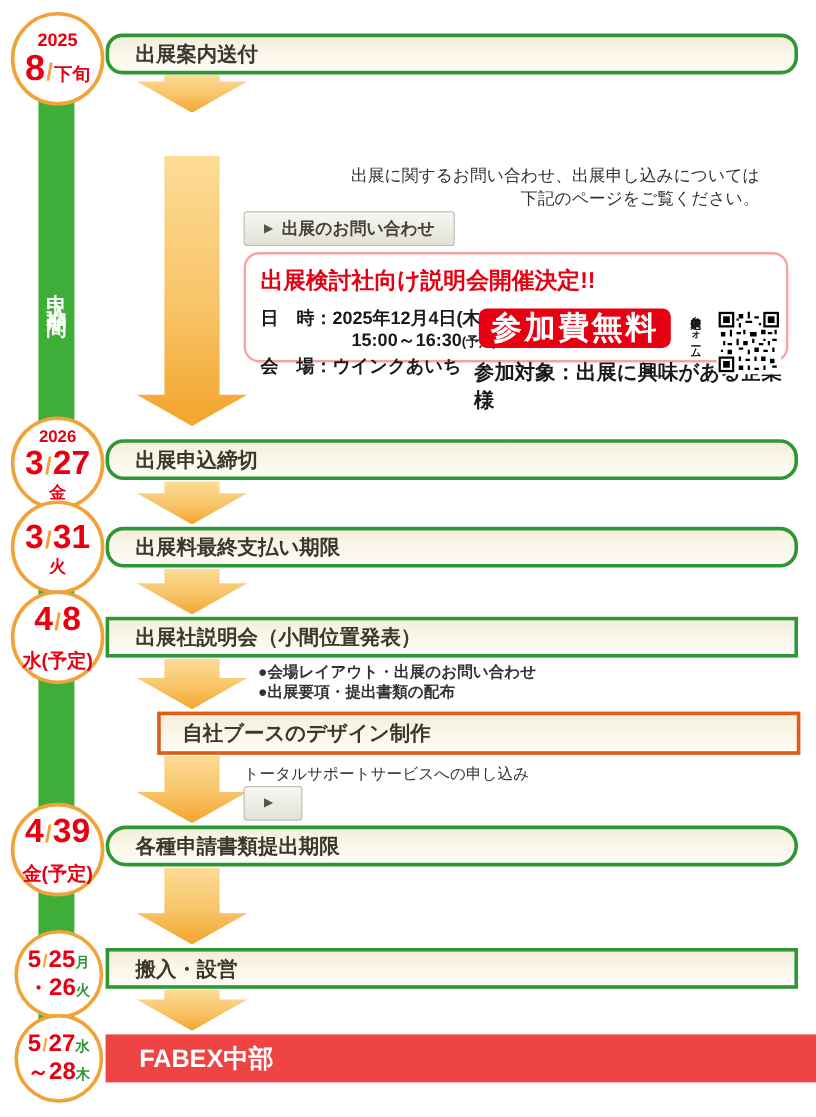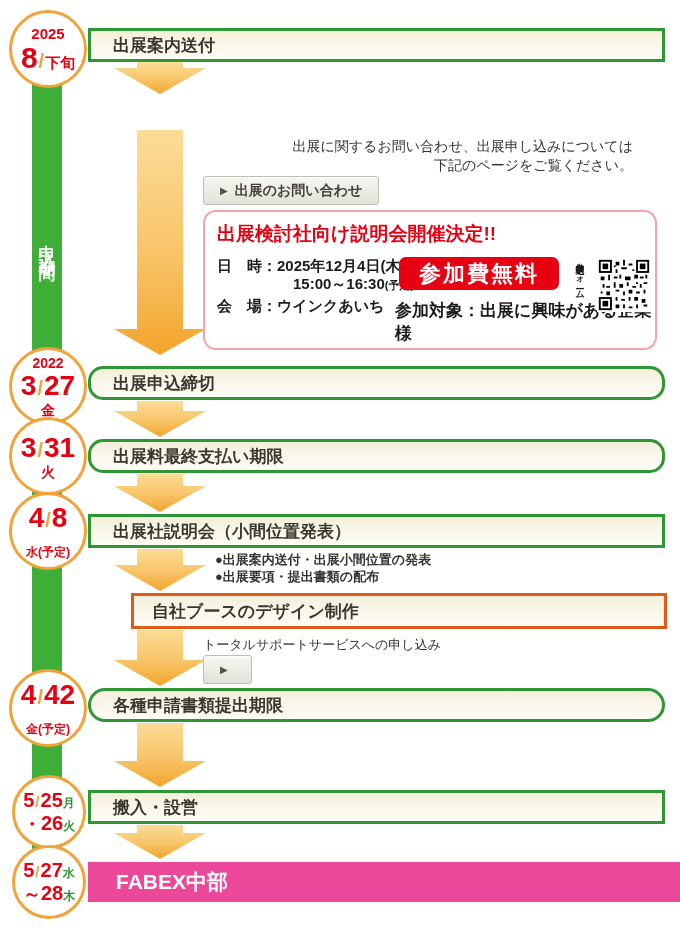--- a/index.html
+++ b/index.html
@@ -17,61 +17,61 @@
   
   .badge { position:absolute; background:#fff; border:3px solid #f0a339; border-radius:50%;
     display:flex; flex-direction:column; align-items:center; justify-content:center;
     color:#e60012; font-weight:bold; z-index:5; line-height:1; text-align:center; }
   .badge .yr { font-size:15px; margin-bottom:2px; }
   .badge .main { font-size:28px; display:flex; align-items:baseline; }
   .badge .main .big8 { font-size:30px; }
   .badge .slash { color:#f0a339; font-size:20px; margin:0 1px; }
   .badge .rest { font-size:15px; }
   .badge .day { font-size:14px; margin-top:3px; }
-  .badge .day-small { font-size:12px; margin-top:14px; }
+  .badge .day-small { font-size:16px; margin-top:14px; }
   .badge .dline { font-size:20px; display:flex; align-items:baseline; line-height:1.15; }
   .badge .dline .slash { font-size:15px; }
   .badge .sub { font-size:12px; color:#2e9634; }
   .badge .pre { font-size:18px; }
 
   
   .box { position:absolute; display:flex; align-items:center; z-index:3;
     background:linear-gradient(180deg,#f4efda 0%,#f9f6e9 45%,#fdfcf5 100%);
     border:3px solid #2e9634; }
   .box .lbl { font-size:17px; font-weight:bold; color:#3a372c; }
   .box.green { left:88px; width:577px; height:34px; padding-left:22px; }
   .box.orange { left:131px; width:536px; height:34px; padding-left:18px; border-color:#e05a18; }
-  .box.teal { left:88px; width:592px; height:40px; padding-left:28px; border:none; background:#ec4899; }
+  .box.teal { left:88px; width:592px; height:40px; padding-left:28px; border:none; background:#ef4444; }
   .box.teal .lbl { color:#fff; font-size:21px; }
 
   
   .arrow { position:absolute; left:114px; width:92px; z-index:1;
     background:linear-gradient(180deg,#fcdc96 0%,#f8c468 55%,#f3a42c 100%);
     clip-path:polygon(25% 0,75% 0,75% calc(100% - 26px),100% calc(100% - 26px),50% 100%,0% calc(100% - 26px),25% calc(100% - 26px)); }
 
   
   .para { position:absolute; left:203px; top:137px; width:430px; font-size:14px; color:#333;
     line-height:19px; white-space:pre-line; z-index:2;text-align:right; }
   .btn { position:absolute; display:inline-flex; align-items:center; height:29px; padding:0 16px;
     background:linear-gradient(180deg,#f7f7f3,#e2e1d6); border:1px solid #bdbdb1; border-radius:3px;
     box-shadow:inset 0 1px 0 #fff; font-size:14px; font-weight:bold; color:#44413a; cursor:pointer; z-index:4; }
   .btn .tri { font-size:10px; color:#55524a; margin-right:7px; }
 
   
-  .seminar { position:absolute; left:203px; top:210px; width:454px; height:140px; background:#fff;
+  .seminar { position:absolute; left:203px; top:210px; width:454px; height:92px; background:#fff;
     border:2px solid #f5a3a3; border-radius:13px; z-index:4; }
   .seminar .ttl { position:absolute; left:12px; top:9px; font-size:19px; font-weight:bold; color:#e60012; }
   .sem-row { position:absolute; font-size:15px; font-weight:bold; color:#1a1a1a; line-height:1; }
   .sem-dt { left:12px; top:46px; }
   .sem-time { left:88px; top:64px; }
   .sem-note { font-size:11px; font-weight:bold; }
   .sem-venue { left:12px; top:86px; }
   .fee { position:absolute; left:194px; top:45px; width:160px; height:33px; background:#e60012;
     border-radius:7px; display:flex; align-items:center; justify-content:center;
-    color:#fff; font-weight:bold; font-size:22px; letter-spacing:2px; }
+    color:#fff; font-weight:bold; font-size:26px; letter-spacing:2px; }
   .target { position:absolute; left:190px; top:87px; font-size:17px; font-weight:bold; color:#1a1a1a; }
   .qr-label { position:absolute; left:368px; top:44px; height:60px; writing-mode:vertical-rl;
     font-size:9px; font-weight:bold; color:#1a1a1a; letter-spacing:1px; }
   .qr { position:absolute; left:392px; top:46px; width:54px; height:54px; }
 
   
   .bullets { position:absolute; left:215px; top:551px; font-size:13px; font-weight:bold; color:#333;
     line-height:17px; z-index:2; }
   .support-note { position:absolute; left:203px; top:636px; font-size:13px; color:#333; z-index:2; }
 </style>
@@ -85,21 +85,21 @@
 
   <div class="arrow" style="top:62px;height:32px;"></div>
   <div class="arrow" style="top:130px;height:225px;"></div>
   <div class="arrow" style="top:401px;height:36px;"></div>
   <div class="arrow" style="top:474px;height:38px;"></div>
   <div class="arrow" style="top:549px;height:42px;"></div>
   <div class="arrow" style="top:630px;height:56px;"></div>
   <div class="arrow" style="top:723px;height:64px;"></div>
   <div class="arrow" style="top:825px;height:34px;"></div>
 
-  <div class="box green" style="top:28px;">
+  <div class="box green" style="top:28px;border-radius:14px;">
     <span class="lbl">出展案内送付</span>
   </div>
   <div class="box green" style="top:366px;border-radius:15px;">
     <span class="lbl">出展申込締切</span>
   </div>
   <div class="box green" style="top:439px;border-radius:15px;">
     <span class="lbl">出展料最終支払い期限</span>
   </div>
   <div class="box green" style="top:514px;">
     <span class="lbl">出展社説明会（小間位置発表）</span>
@@ -143,40 +143,40 @@
           <rect x="23" y="3" width="3" height="3"></rect>
         <rect x="1" y="21" width="7" height="7"></rect>
           <rect x="2" y="22" width="5" height="5" fill="#fff"></rect>
           <rect x="3" y="23" width="3" height="3"></rect>
         <path d="M10 2h2v2h-2z M14 1h1v3h-1z M17 3h2v1h-2z M10 6h1v2h-1z M13 5h3v1h-3z M19 6h1v1h-1z M2 10h2v2h-2z M6 9h1v3h-1z M9 10h2v1h-2z M12 9h1v2h-1z M15 10h3v2h-3z M20 9h2v2h-2z M23 10h2v1h-2z M26 9h1v2h-1z M3 14h1v2h-1z M5 15h2v1h-2z M9 13h1v3h-1z M12 14h2v2h-2z M16 13h1v2h-1z M19 15h2v1h-2z M23 14h1v2h-1z M25 13h2v1h-2z M2 18h1v1h-1z M5 18h2v2h-2z M10 17h2v1h-2z M14 18h1v2h-1z M17 17h2v2h-2z M21 18h2v1h-2z M25 17h1v2h-1z M10 21h1v2h-1z M13 22h2v1h-2z M17 21h1v2h-1z M20 21h2v2h-2z M24 22h2v2h-2z M10 25h2v2h-2z M14 25h1v2h-1z M17 26h2v1h-2z M21 25h1v2h-1z M25 25h2v1h-2z M9 4h1v1h-1z M21 13h1v1h-1z"></path>
       </g>
     </svg>
   </div>
 
   <div class="bullets">
-    <div>●出展案内送付・出展小間位置の発表</div>
+    <div>●会場レイアウト・出展のお問い合わせ</div>
     <div>●出展要項・提出書類の配布</div>
   </div>
 
   <div class="support-note">トータルサポートサービスへの申し込み</div>
   <div class="btn" style="left:203px;top:655px;">
     <span class="tri">▶</span>
   </div>
 
   <div class="badge" style="left:9px;top:10px;width:78px;height:78px;">
     <div class="yr">2025</div>
     <div class="main">
         <span class="big8">8</span>
         <span class="slash">/</span>
         <span class="rest">下旬</span>
       </div>
   </div>
 
   <div class="badge" style="left:9px;top:347px;width:78px;height:78px;">
-    <div class="yr" style="font-size:14px;">2022</div>
+    <div class="yr" style="font-size:14px;">2026</div>
     <div class="main">
         <span>3</span>
         <span class="slash">/</span>
         <span>27</span>
       </div>
     <div class="day">金</div>
   </div>
 
   <div class="badge" style="left:9px;top:417px;width:78px;height:78px;">
     <div class="main">
@@ -193,21 +193,21 @@
         <span class="slash">/</span>
         <span>8</span>
       </div>
     <div class="day-small">水(予定)</div>
   </div>
 
   <div class="badge" style="left:9px;top:669px;width:78px;height:78px;">
     <div class="main">
         <span>4</span>
         <span class="slash">/</span>
-        <span>42</span>
+        <span>39</span>
       </div>
     <div class="day-small">金(予定)</div>
   </div>
 
   <div class="badge" style="left:12px;top:775px;width:74px;height:74px;">
     <div class="dline">
         <span>5</span>
         <span class="slash">/</span>
         <span>25</span>
         <span class="sub">月</span>

